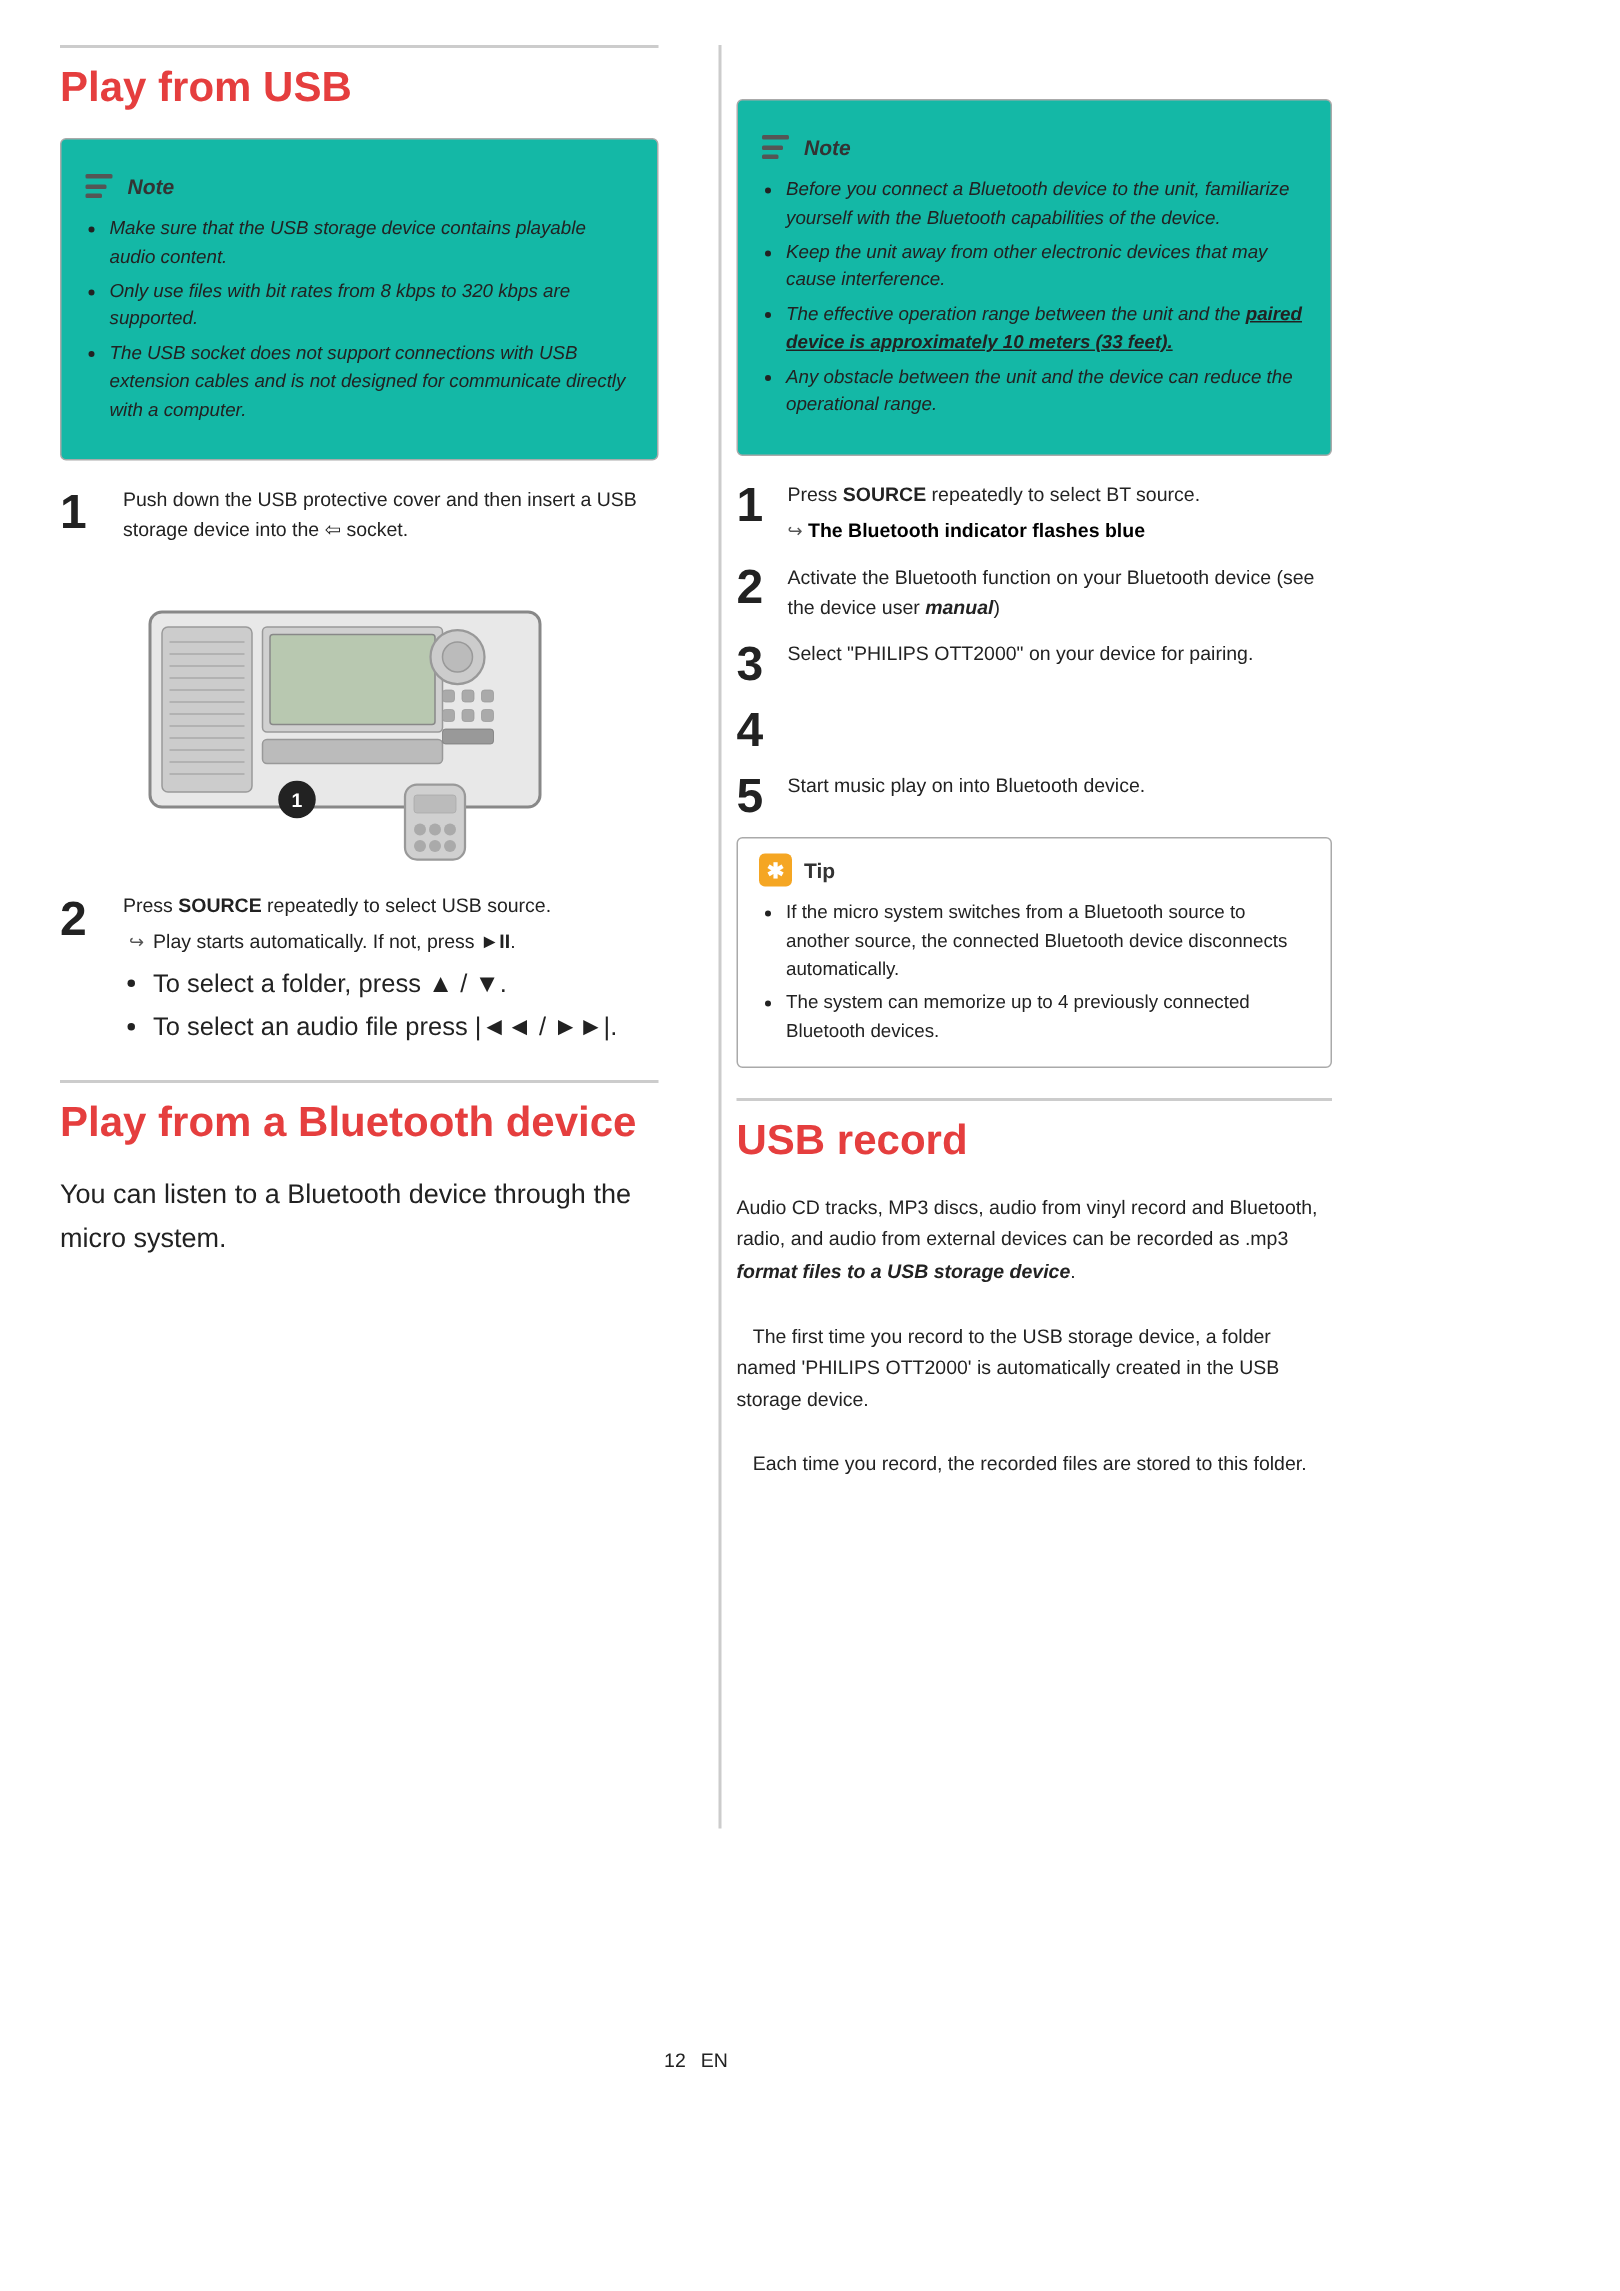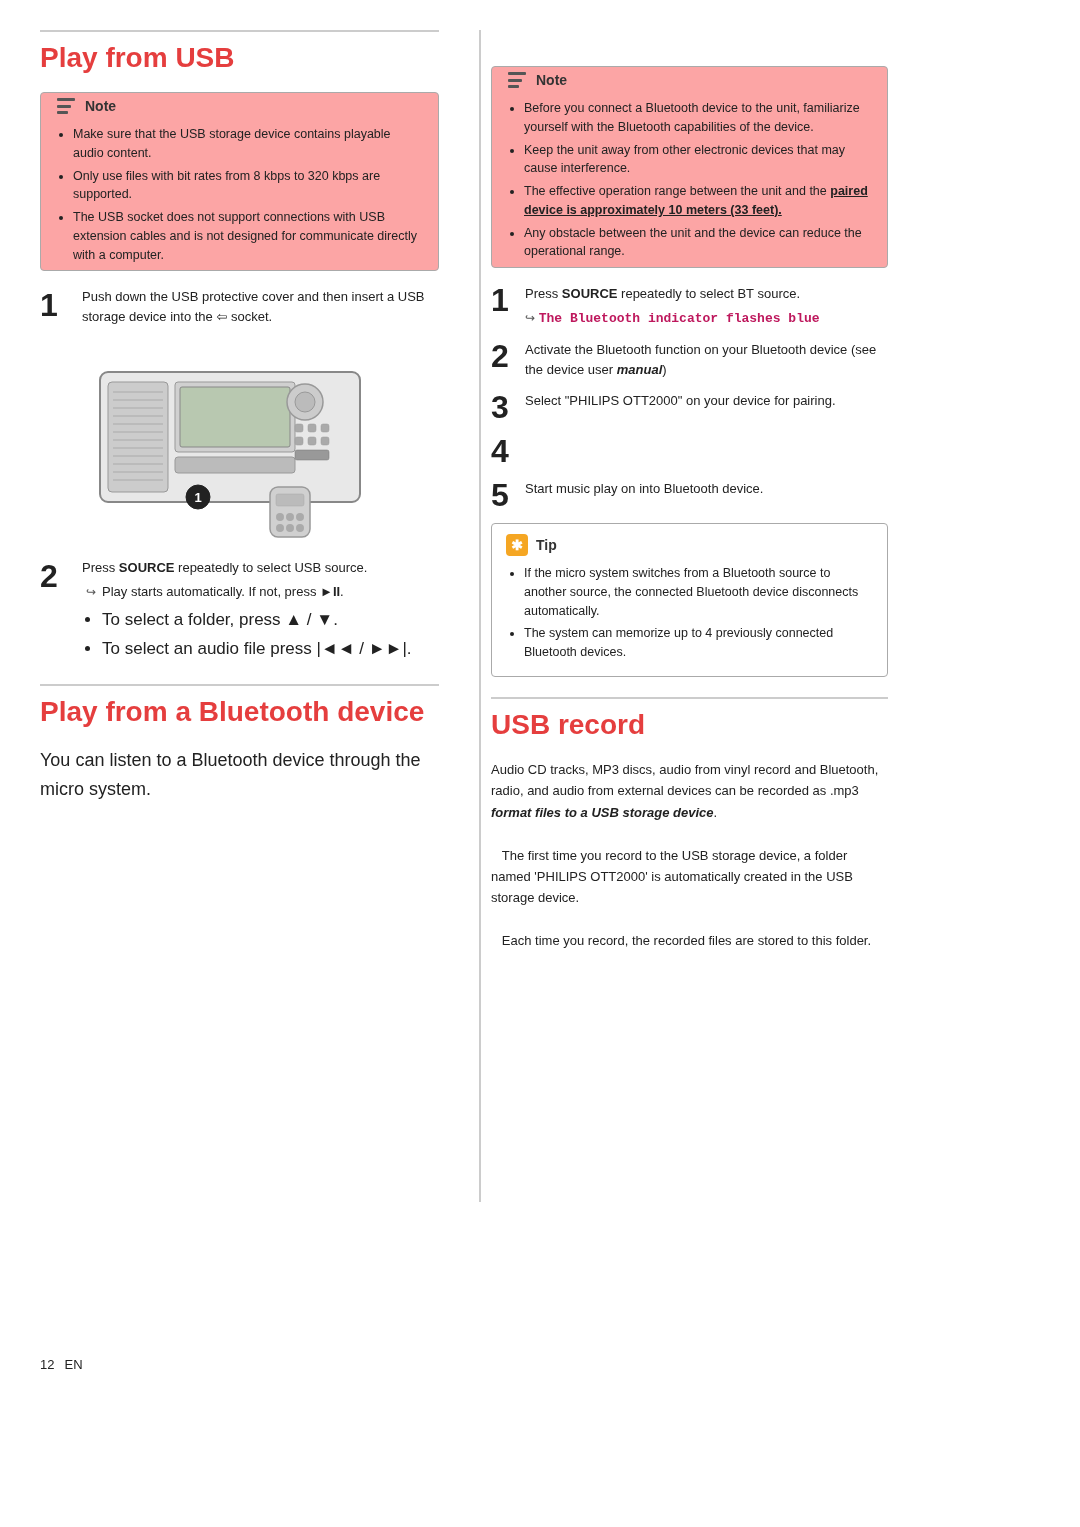--- a/index.html
+++ b/index.html
@@ -28,23 +28,24 @@
       font-weight: bold;
       margin-bottom: 12px;
       padding-bottom: 6px;
       border-top: 2px solid #ccc;
       padding-top: 10px;
     }
 
     .note-box {
       border: 1px solid #aaa;
       border-radius: 4px;
-      padding: 2px 14px;
+      padding: 20px 14px;
       margin-bottom: 16px;
-      background: #fca5a5;
+      background: #14b8a6;
+      font-style: italic;
     }
     .note-header {
       display: flex;
       align-items: center;
       gap: 8px;
       margin-bottom: 8px;
       font-size: 14px;
       font-weight: bold;
       color: #333;
     }
@@ -165,20 +166,21 @@
     .underline-bold { font-weight: bold; text-decoration: underline; }
 
     .page-footer {
       grid-column: 1 / -1;
       display: flex;
       align-items: center;
       gap: 10px;
       font-size: 13px;
       margin-top: 20px;
       padding-top: 10px;
+      justify-content: center;
     }
 
     .right-col-top { margin-top: 0; }
 
     .bluetooth-steps { margin-top: 10px; }
     .bluetooth-step {
       display: flex;
       align-items: flex-start;
       gap: 10px;
       margin-bottom: 12px;
@@ -190,22 +192,21 @@
       min-width: 24px;
       line-height: 1;
     }
     .bluetooth-step-content {
       flex: 1;
       font-size: 13px;
       line-height: 1.5;
     }
     .blue-indicator {
       font-weight: bold;
-      color: #be185d;
-      font-family: Liberation Mono, monospace;
+      color: #000000;
     }
 
     .usb-record-section { margin-top: 20px; }
     .usb-record-body { font-size: 13px; line-height: 1.65; }
   </style>
 </head>
 <body>
 
 <div class="page">
 

